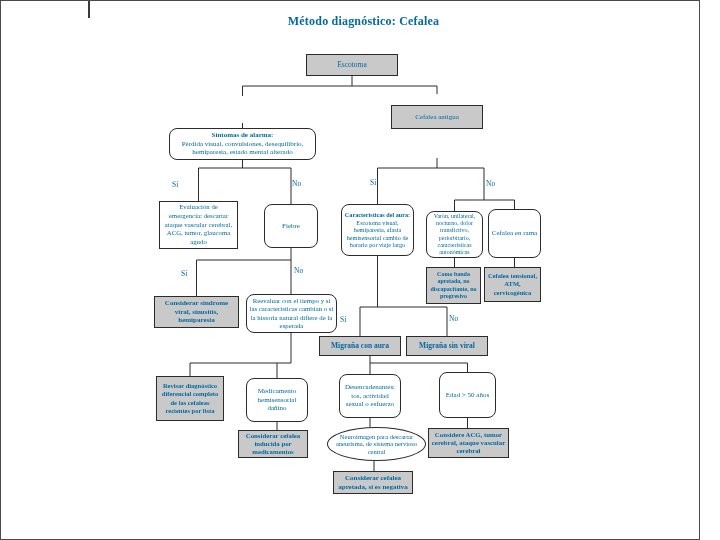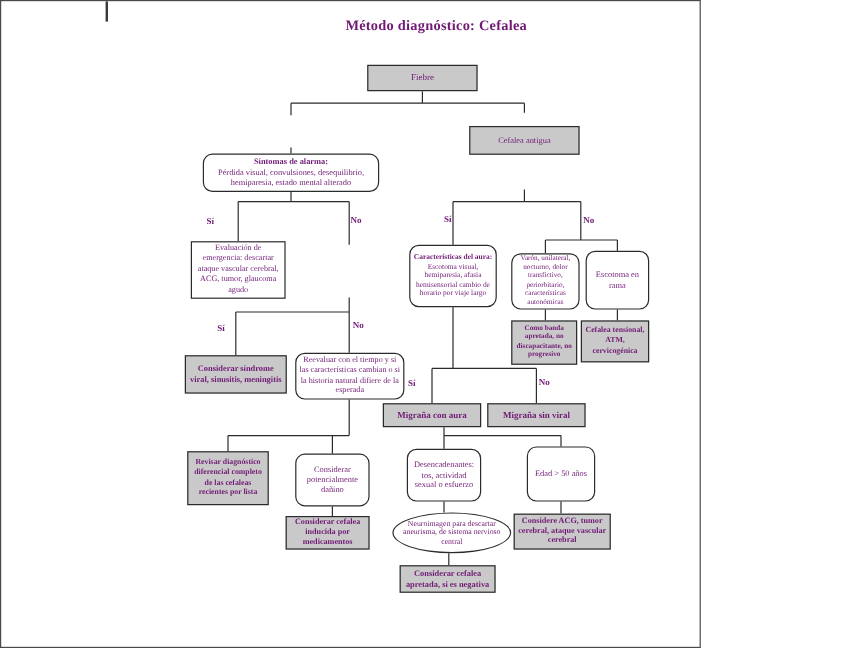--- a/index.html
+++ b/index.html
@@ -1,36 +1,36 @@
 <!DOCTYPE html>
 <html><head>
 <meta charset="utf-8">
 <style>
   html,body{margin:0;padding:0;background:#fff;}
   .page{
-    position:relative;width:584px;height:540px;background:#fff;
+    position:relative;width:700px;height:540px;background:#fff;
     border:1px solid #4a4a4a;box-sizing:border-box;overflow:hidden;
-    font-family:"Liberation Serif","DejaVu Serif",serif;color:#701a75;
+    font-family:"Liberation Serif","DejaVu Serif",serif;color:#0369a1;
   }
   .title{
     position:absolute;left:245px;top:13px;width:235px;text-align:center;
     font-size:12px;font-weight:bold;letter-spacing:.2px;
   }
   .flow-svg{position:absolute;left:0;top:0;}
   .node{
     position:absolute;box-sizing:border-box;display:flex;flex-direction:column;
     align-items:center;justify-content:center;text-align:center;
     border:1px solid #2b2b2b;background:#fff;padding:1px 2px;line-height:1.28;
   }
   .gray{background:#c9c9c9;}
   .rounded{border-radius:8px;}
   .ellipse{border-radius:50%;}
   .bold{font-weight:bold;}
   .hdr{font-weight:bold;display:block;}
-  .lbl{position:absolute;font-size:7.5px;font-weight:bold;}
+  .lbl{position:absolute;font-size:7.5px;}
   .footnote{position:absolute;left:153px;top:506px;font-size:7px;}
   .scan-tick{position:absolute;left:87px;top:0;width:2px;height:17px;background:#3a3a3a;}
 </style>
 </head>
 <body>
 
 <div class="page">
 
   <div class="scan-tick"></div>
 
@@ -58,58 +58,59 @@
 
   <div class="lbl" style="left:171px;top:179px">Sí</div>
   <div class="lbl" style="left:291px;top:178px">No</div>
   <div class="lbl" style="left:369px;top:177px">Sí</div>
   <div class="lbl" style="left:485px;top:178px">No</div>
   <div class="lbl" style="left:180px;top:268px">Sí</div>
   <div class="lbl" style="left:293px;top:265px">No</div>
   <div class="lbl" style="left:339px;top:314px">Sí</div>
   <div class="lbl" style="left:448px;top:313px">No</div>
 
-  <div class="node gray" style="left:305px;top:53px;width:92px;height:22px;font-size:7.5px">Fiebre</div>
+  <div class="node gray" style="left:305px;top:53px;width:92px;height:22px;font-size:7.5px">Escotoma</div>
 
 
   <div class="node gray" style="left:390px;top:104px;width:92px;height:24px;font-size:7px">Cefalea antigua</div>
 
   <div class="node rounded" style="left:168px;top:127px;width:147px;height:32px;font-size:7px">
     <span class="hdr">Síntomas de alarma:</span>
     <span>Pérdida visual, convulsiones, desequilibrio, hemiparesia, estado mental alterado</span>
   </div>
 
 
   <div class="node" style="left:158px;top:200px;width:79px;height:48px;font-size:6.8px">Evaluación de emergencia: descartar ataque vascular cerebral, ACG, tumor, glaucoma agudo</div>
 
+  <div class="node rounded" style="left:263px;top:203px;width:54px;height:44px;font-size:7px">Fiebre</div>
 
   <div class="node rounded" style="left:340px;top:203px;width:73px;height:52px;font-size:6.2px;line-height:1.2">
     <span class="hdr">Características del aura:</span>
     <span>Escotoma visual, hemiparesia, afasia hemisensorial cambio de horario por viaje largo</span>
   </div>
 
   <div class="node rounded" style="left:425px;top:210px;width:57px;height:47px;font-size:6px;line-height:1.22">Varón, unilateral, nocturno, dolor transfictivo, periorbitario, características autonómicas</div>
 
-  <div class="node rounded" style="left:487px;top:208px;width:53px;height:49px;font-size:7px">Escotoma en rama</div>
+  <div class="node rounded" style="left:487px;top:208px;width:53px;height:49px;font-size:7px">Cefalea en rama</div>
 
   <div class="node gray bold" style="left:425px;top:266px;width:55px;height:37px;font-size:6px;line-height:1.2">Como banda apretada, no discapacitante, no progresivo</div>
 
   <div class="node gray bold" style="left:483px;top:266px;width:57px;height:35px;font-size:6.5px">Cefalea tensional, ATM, cervicogénica</div>
 
-  <div class="node gray bold" style="left:153px;top:295px;width:85px;height:32px;font-size:7px">Considerar síndrome viral, sinusitis, meningitis</div>
+  <div class="node gray bold" style="left:153px;top:295px;width:85px;height:32px;font-size:7px">Considerar síndrome viral, sinusitis, hemiparesia</div>
 
   <div class="node rounded" style="left:245px;top:293px;width:91px;height:39px;font-size:6.8px;line-height:1.22">Reevaluar con el tiempo y si las características cambian o si la historia natural difiere de la esperada</div>
 
   <div class="node gray bold" style="left:318px;top:335px;width:82px;height:20px;font-size:7.5px">Migraña con aura</div>
 
   <div class="node gray bold" style="left:405px;top:335px;width:82px;height:20px;font-size:7.5px">Migraña sin viral</div>
 
   <div class="node gray bold" style="left:155px;top:375px;width:68px;height:45px;font-size:6.5px;line-height:1.25">Revisar diagnóstico diferencial completo de las cefaleas recientes por lista</div>
 
-  <div class="node rounded" style="left:245px;top:377px;width:62px;height:44px;font-size:7px">Considerar potencialmente dañino</div>
+  <div class="node rounded" style="left:245px;top:377px;width:62px;height:44px;font-size:7px">Medicamento hemisensorial dañino</div>
 
   <div class="node rounded" style="left:338px;top:373px;width:62px;height:44px;font-size:7px">Desencadenantes: tos, actividad sexual o esfuerzo</div>
 
   <div class="node rounded" style="left:438px;top:371px;width:57px;height:46px;font-size:7px">Edad &gt; 50 años</div>
 
   <div class="node gray bold" style="left:237px;top:429px;width:70px;height:28px;font-size:6.8px;line-height:1.18">Considerar cefalea inducida por medicamentos</div>
 
   <div class="node ellipse" style="left:326px;top:426px;width:99px;height:34px;font-size:6.5px;line-height:1.15">Neuroimagen para descartar aneurisma, de sistema nervioso central</div>
 
   <div class="node gray bold" style="left:427px;top:427px;width:81px;height:30px;font-size:6.8px;line-height:1.18">Considere ACG, tumor cerebral, ataque vascular cerebral</div>

